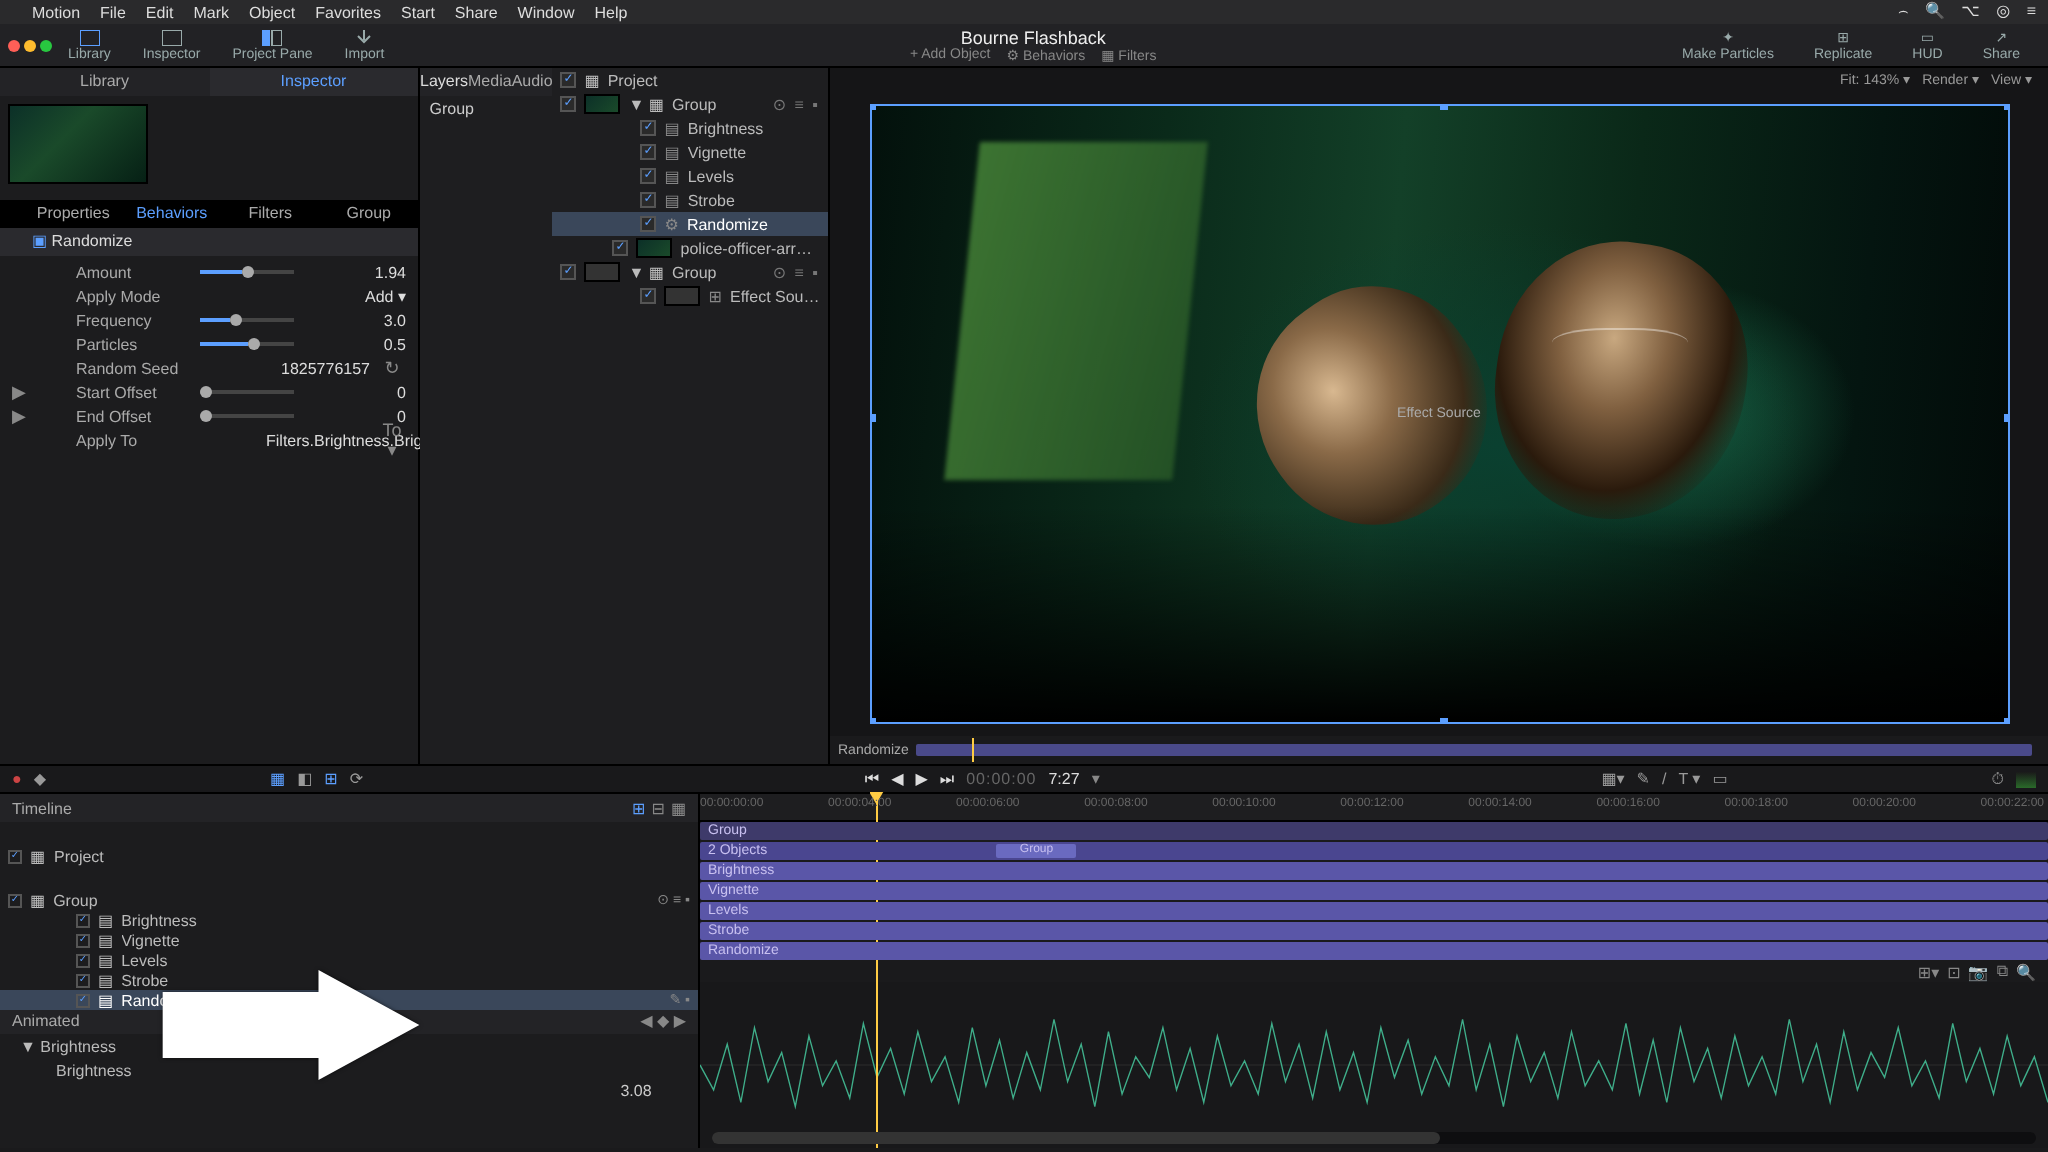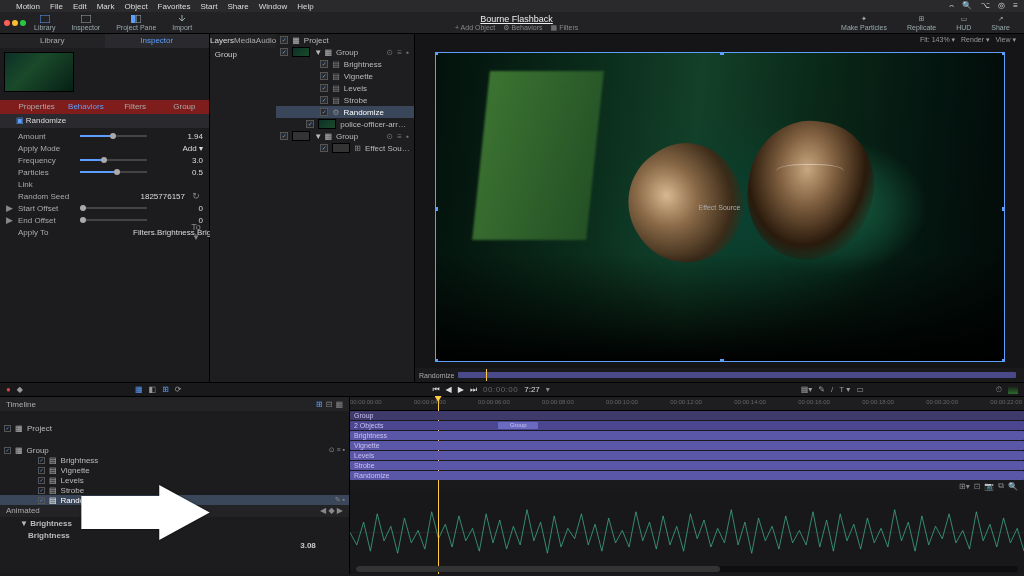--- a/index.html
+++ b/index.html
@@ -22,27 +22,27 @@
 .main { display: flex; height: 348px; }
 
 
 .leftcol { width: 210px; display: flex; flex-direction: column; background: #1c1c1e; border-right: 1px solid #000; }
 .tabrow { display: flex; height: 14px; background: #232326; }
 .tabrow div { flex: 1; text-align: center; line-height: 14px; font-size: 8px; color: #aaa; }
 .tabrow .active { background: #2a2a2e; color: #5c9fff; }
 .libprev { height: 52px; padding: 4px; }
 .libprev .thumb { width: 70px; height: 40px; background: linear-gradient(135deg,#0c3028 0%, #1a4a2a 40%,#062015 100%); border: 1px solid #000; position: relative; }
 .libprev .glabel { position: absolute; right: -32px; top: -2px; font-size: 8px; color: #ccc; }
-.proptabs { display: flex; height: 14px; background: #7f1d1d; padding-left: 12px; }
+.proptabs { display: flex; height: 14px; background: #000000; padding-left: 12px; }
 .proptabs div { flex: 1; text-align: center; line-height: 14px; font-size: 8px; color: #aaa; }
 .proptabs .active { color: #5c9fff; }
 .paramhdr { height: 14px; background: #2a2a2e; padding: 0 16px; line-height: 14px; color: #ddd; font-size:8px;}
 .params { padding: 2px 6px; }
 .prow { display: flex; align-items: center; height: 12px; gap: 4px; }
-.prow .plabel { width: 58px; font-size: 8px; color: #aaa; }
+.prow .plabel { width: 58px; font-size: 8px; color: #aaa; margin-left: 20px; }
 .prow .pslider { flex: 1; height: 2px; background: #444; position: relative; }
 .prow .pslider .fill { position: absolute; left: 0; top: 0; height: 100%; background: #5c9fff; }
 .prow .pslider .knob { position: absolute; top: -2px; width: 6px; height: 6px; border-radius: 3px; background: #aaa; }
 .prow .pval { width: 52px; text-align: right; font-size: 8px; color: #ddd; }
 .prow .disctri { width:8px; color:#888;}
 
 
 .midcol { width: 205px; background: #1e1e20; border-right: 1px solid #000; display:flex; flex-direction:row;}
 .midtabs { display: flex; height: 14px; background: #232326; }
 .midtabs div { flex: 1; text-align: center; line-height: 14px; font-size: 8px; color: #aaa; }
@@ -95,21 +95,21 @@
 .tlhdr .r .active { color:#5c9fff;}
 .tlspacer {height:12px;}
 .trow { display:flex; align-items:center; height:10px; padding:0 4px; font-size:8px; gap:4px;}
 .trow .chk { width:7px; height:7px; border:1px solid #555;}
 .trow .chk.on::after{content:"✓"; font-size:5px; color:#5c9fff; display:block; line-height:5px; text-align:center;}
 .trow .name { flex:1; overflow:hidden; text-overflow:ellipsis; white-space:nowrap;}
 .trow.indent2 { padding-left:38px;}
 .trow.sel { background:#3a475a; color:#fff;}
 .anihdr { height:12px; background:#232326; padding:0 6px; line-height:12px; font-size:8px; color:#aaa; display:flex;}
 .anihdr .r { margin-left:auto; color:#888;}
-.kfrow { display:flex; align-items:center; height:12px; padding:0 16px; font-size:8px; gap:4px;font-weight:bold;}
+.kfrow { display:flex; align-items:center; height:12px; padding:0 6px; font-size:8px; gap:4px;}
 .kfrow .name{flex:1;}
 .kfrow .val{width:50px; text-align:center; color:#ccc;margin-top:21px;}
 .tlleft .filler{flex:1;}
 .smallrow { height:14px; display:flex; align-items:center; padding:0 6px; gap:6px; font-size:8px; color:#999; border-top:1px solid #000;}
 .smallrow .stepper{width:10px;height:8px;background:#2a2a2a;}
 
 .tlright { flex:1; background:#1a1a1c; display:flex; flex-direction:column;}
 .ruler { height:14px; background:#1e1e20; position:relative; border-bottom:1px solid #000;}
 .ruler .tick{position:absolute; top:2px; font-size:6px; color:#666;}
 .ruler .playhead{position:absolute; top:0; width:1px; height:176px; background:#ffcc44; left:13%;}
@@ -180,21 +180,21 @@
       </svg>
       <span>Project Pane</span>
     </div>
   <div class="tbtn">
       <svg viewBox="0 0 10 8">
         <path d="M5 0 L5 5 M2 3 L5 6 L8 3" stroke="#9aa" fill="none"></path>
       </svg>
       <span>Import</span>
     </div>
   <div class="title">
-    <span style="font-size:9px;text-decoration:underline;">Bourne Flashback</span>
+    <span style="font-size:9px;">Bourne Flashback</span>
     <div class="sub">
       <span>+ <span>Add Object</span></span>
       <span>⚙ <span>Behaviors</span></span>
       <span>▦ <span>Filters</span></span>
     </div>
   </div>
   <div class="rgroup">
     <div class="tbtn">
         <span>✦</span>
         <span>Make Particles</span>
@@ -262,26 +262,20 @@
           <span class="pval">3.0</span>
         </div>
         <div class="prow">
           <span class="disctri"></span>
           <span class="plabel">Particles</span>
           <span class="pslider">
             <span class="fill" style="width:50%"></span>
             <span class="knob" style="left:50%"></span>
           </span>
           <span class="pval">0.5</span>
-        </div>
-        <div class="prow">
-          <span class="disctri"></span>
-          <span class="plabel">Link</span>
-          <span style="flex:1"></span>
-          <span class="pval"></span>
         </div>
         <div class="prow">
           <span class="disctri"></span>
           <span class="plabel">Random Seed</span>
           <span style="flex:1"></span>
           <span class="pval">1825776157</span>
           <span style="width:14px;text-align:center;color:#888;">↻</span>
         </div>
         <div class="prow">
           <span class="disctri">▶</span>

